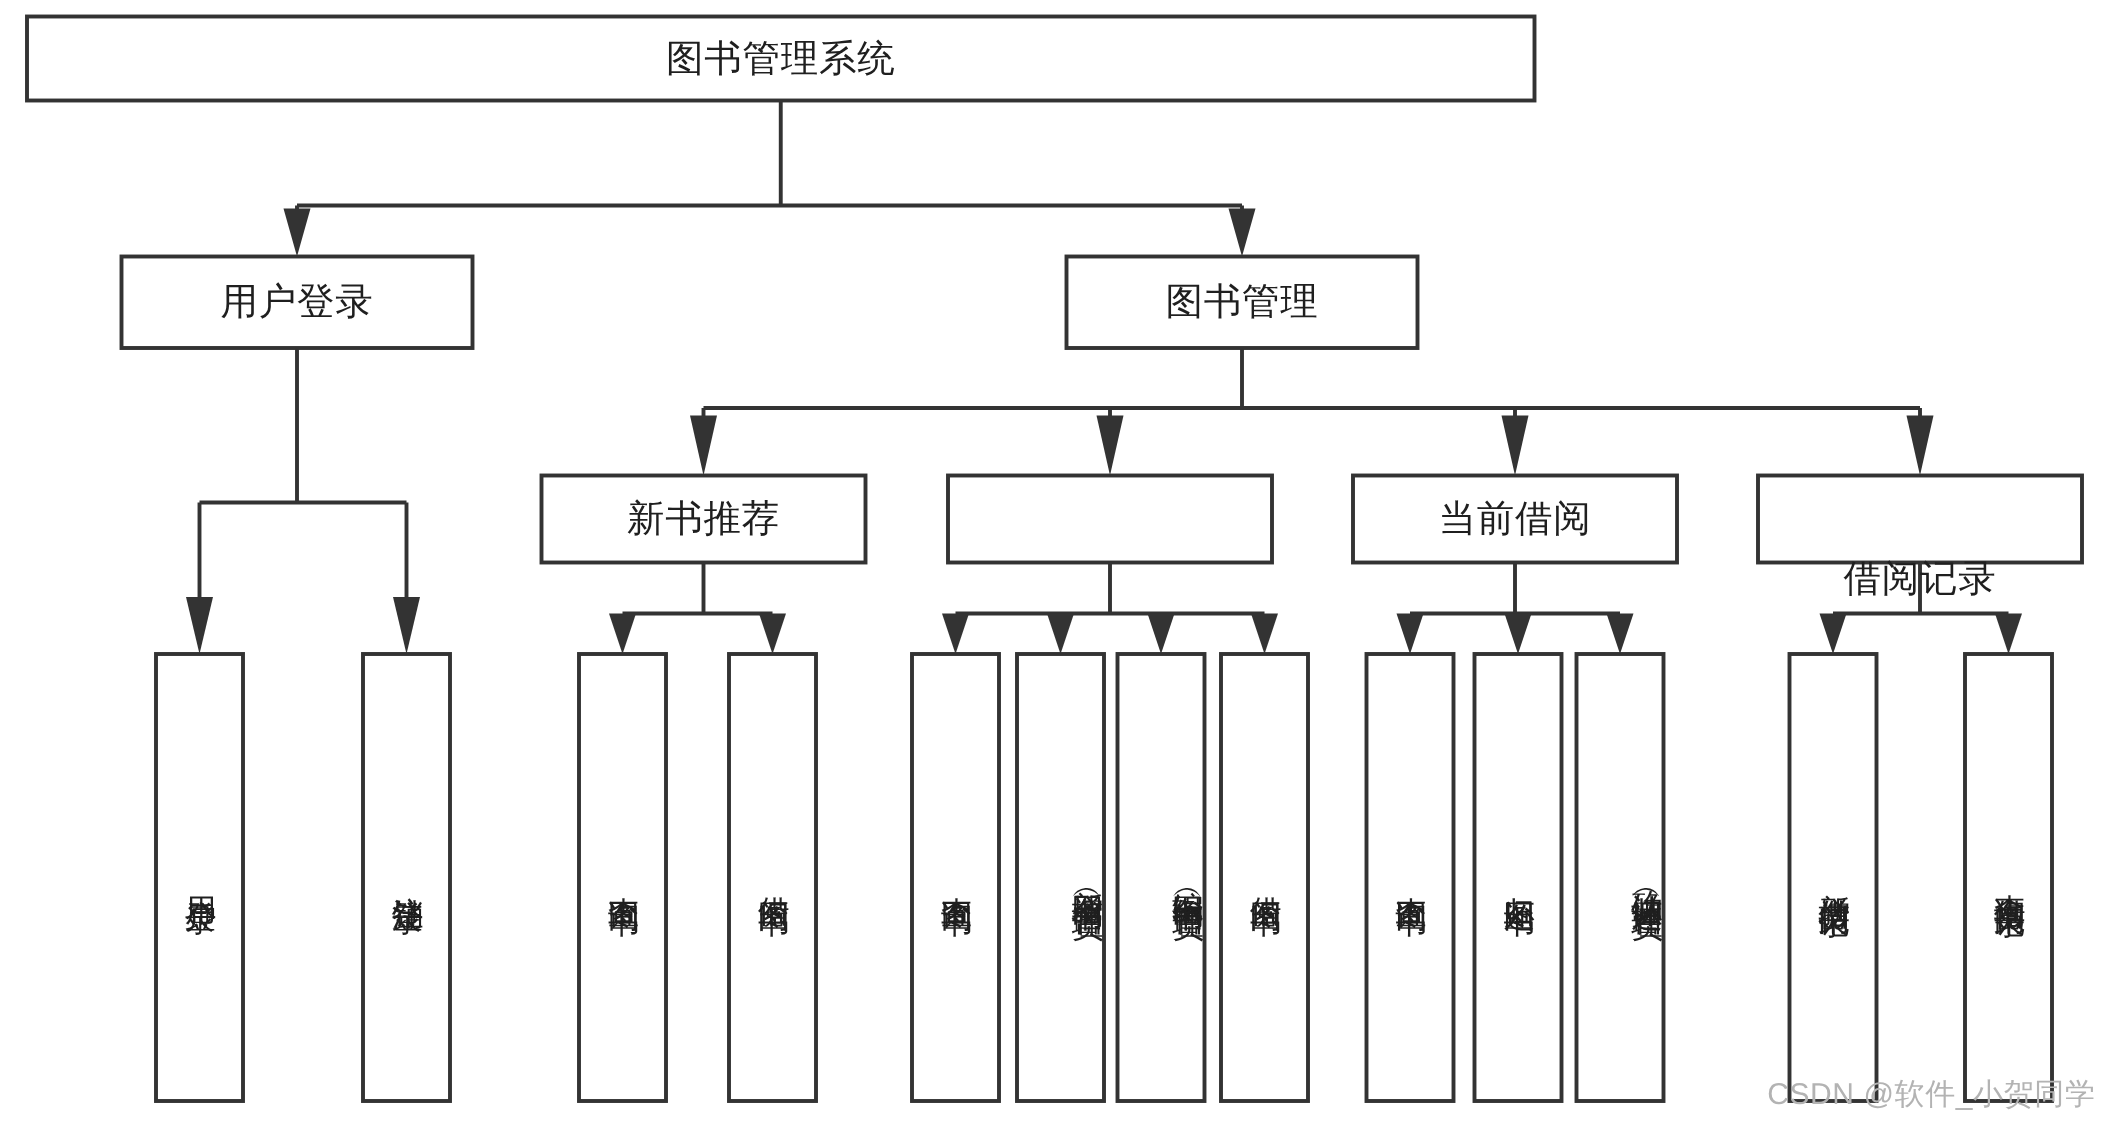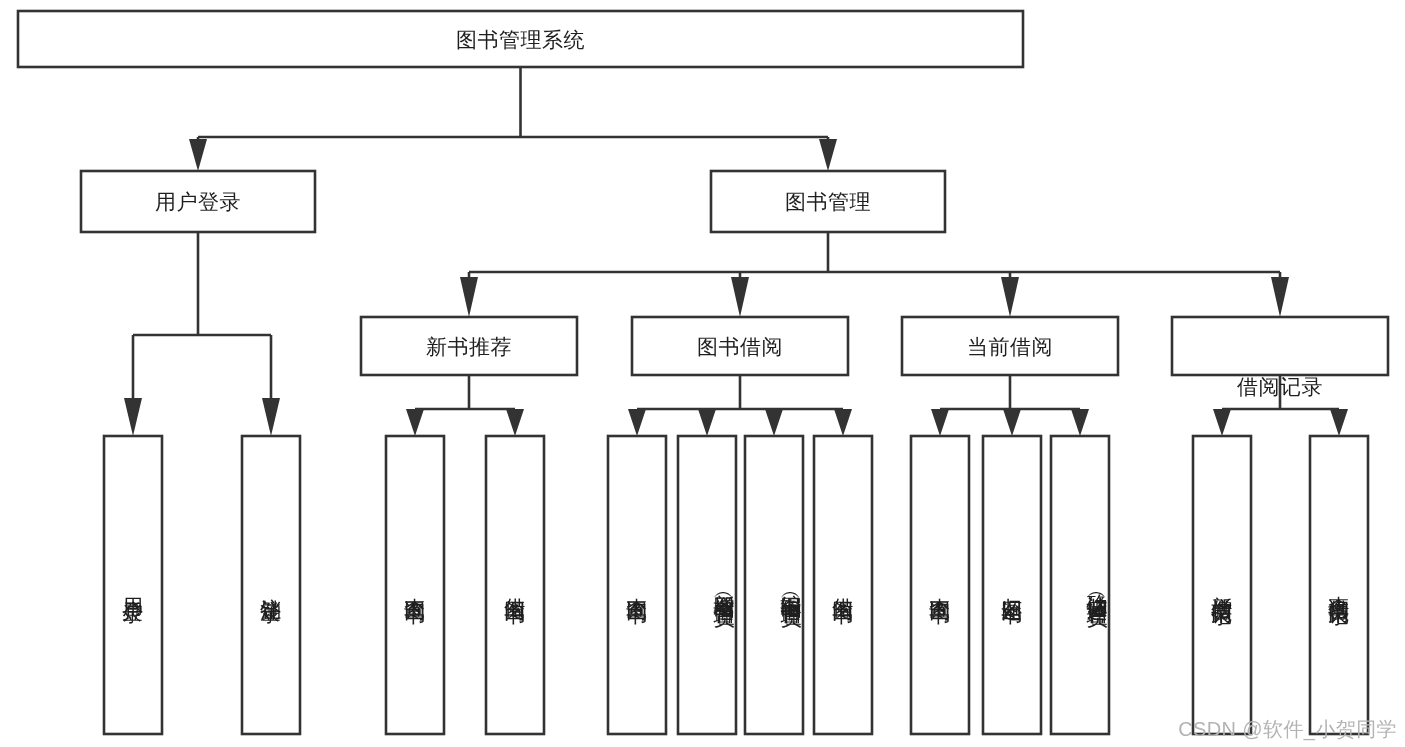--- a/index.html
+++ b/index.html
@@ -45,21 +45,21 @@
     position: absolute;
     color: #1f1f1f;
     font-family: "Liberation Sans", "DejaVu Sans", sans-serif;
     display: flex;
     align-items: center;
     justify-content: center;
     pointer-events: none;
     white-space: nowrap;
   }
   .label-h {
-    font-size: 21px;
+    font-size: 25px;
     line-height: 1;
     letter-spacing: 0.5px;
   }
   .label-v {
     writing-mode: vertical-rl;
     text-orientation: upright;
     font-size: 21px;
     line-height: 1.12;
     letter-spacing: 2px;
     align-items: flex-start;
@@ -172,21 +172,20 @@
     <rect class="node-box" x="1193" y="436" width="58" height="298"></rect>
     <rect class="node-box" x="1310" y="436" width="58" height="298"></rect>
   </svg>
 
   <div class="node-label label-h" style="left:18px; top:11px; width:1005px; height:56px;">图书管理系统</div>
 
   <div class="node-label label-h" style="left:81px; top:171px; width:234px; height:61px;">用户登录</div>
   <div class="node-label label-h" style="left:361px; top:317px; width:216px; height:58px;">新书推荐</div>
 
   <div class="node-label label-h" style="left:711px; top:171px; width:234px; height:61px;">图书管理</div>
-  <div class="node-label label-h" style="left:632px; top:317px; width:216px; height:58px;">图书借阅</div>
   <div class="node-label label-h" style="left:902px; top:317px; width:216px; height:58px;">当前借阅</div>
   <div class="node-label label-h" style="left:1172px; top:317px; width:216px; height:58px;margin-top:40px;">借阅记录</div>
 
   <div class="node-label label-v centered" style="left:104px; top:442px; width:58px; height:286px;">用户登录</div>
   <div class="node-label label-v centered" style="left:242px; top:442px; width:58px; height:286px;">注销登录</div>
   <div class="node-label label-v centered" style="left:386px; top:442px; width:58px; height:286px;">查询图书</div>
   <div class="node-label label-v centered" style="left:486px; top:442px; width:58px; height:286px;">借阅图书</div>
   <div class="node-label label-v centered" style="left:608px; top:442px; width:58px; height:286px;">查询图书</div>
   <div class="node-label label-v" style="left:678px; top:441px; width:58px; height:290px;">新增图书（管理员）</div>
   <div class="node-label label-v" style="left:745px; top:441px; width:58px; height:290px;">编辑图书（管理员）</div>

